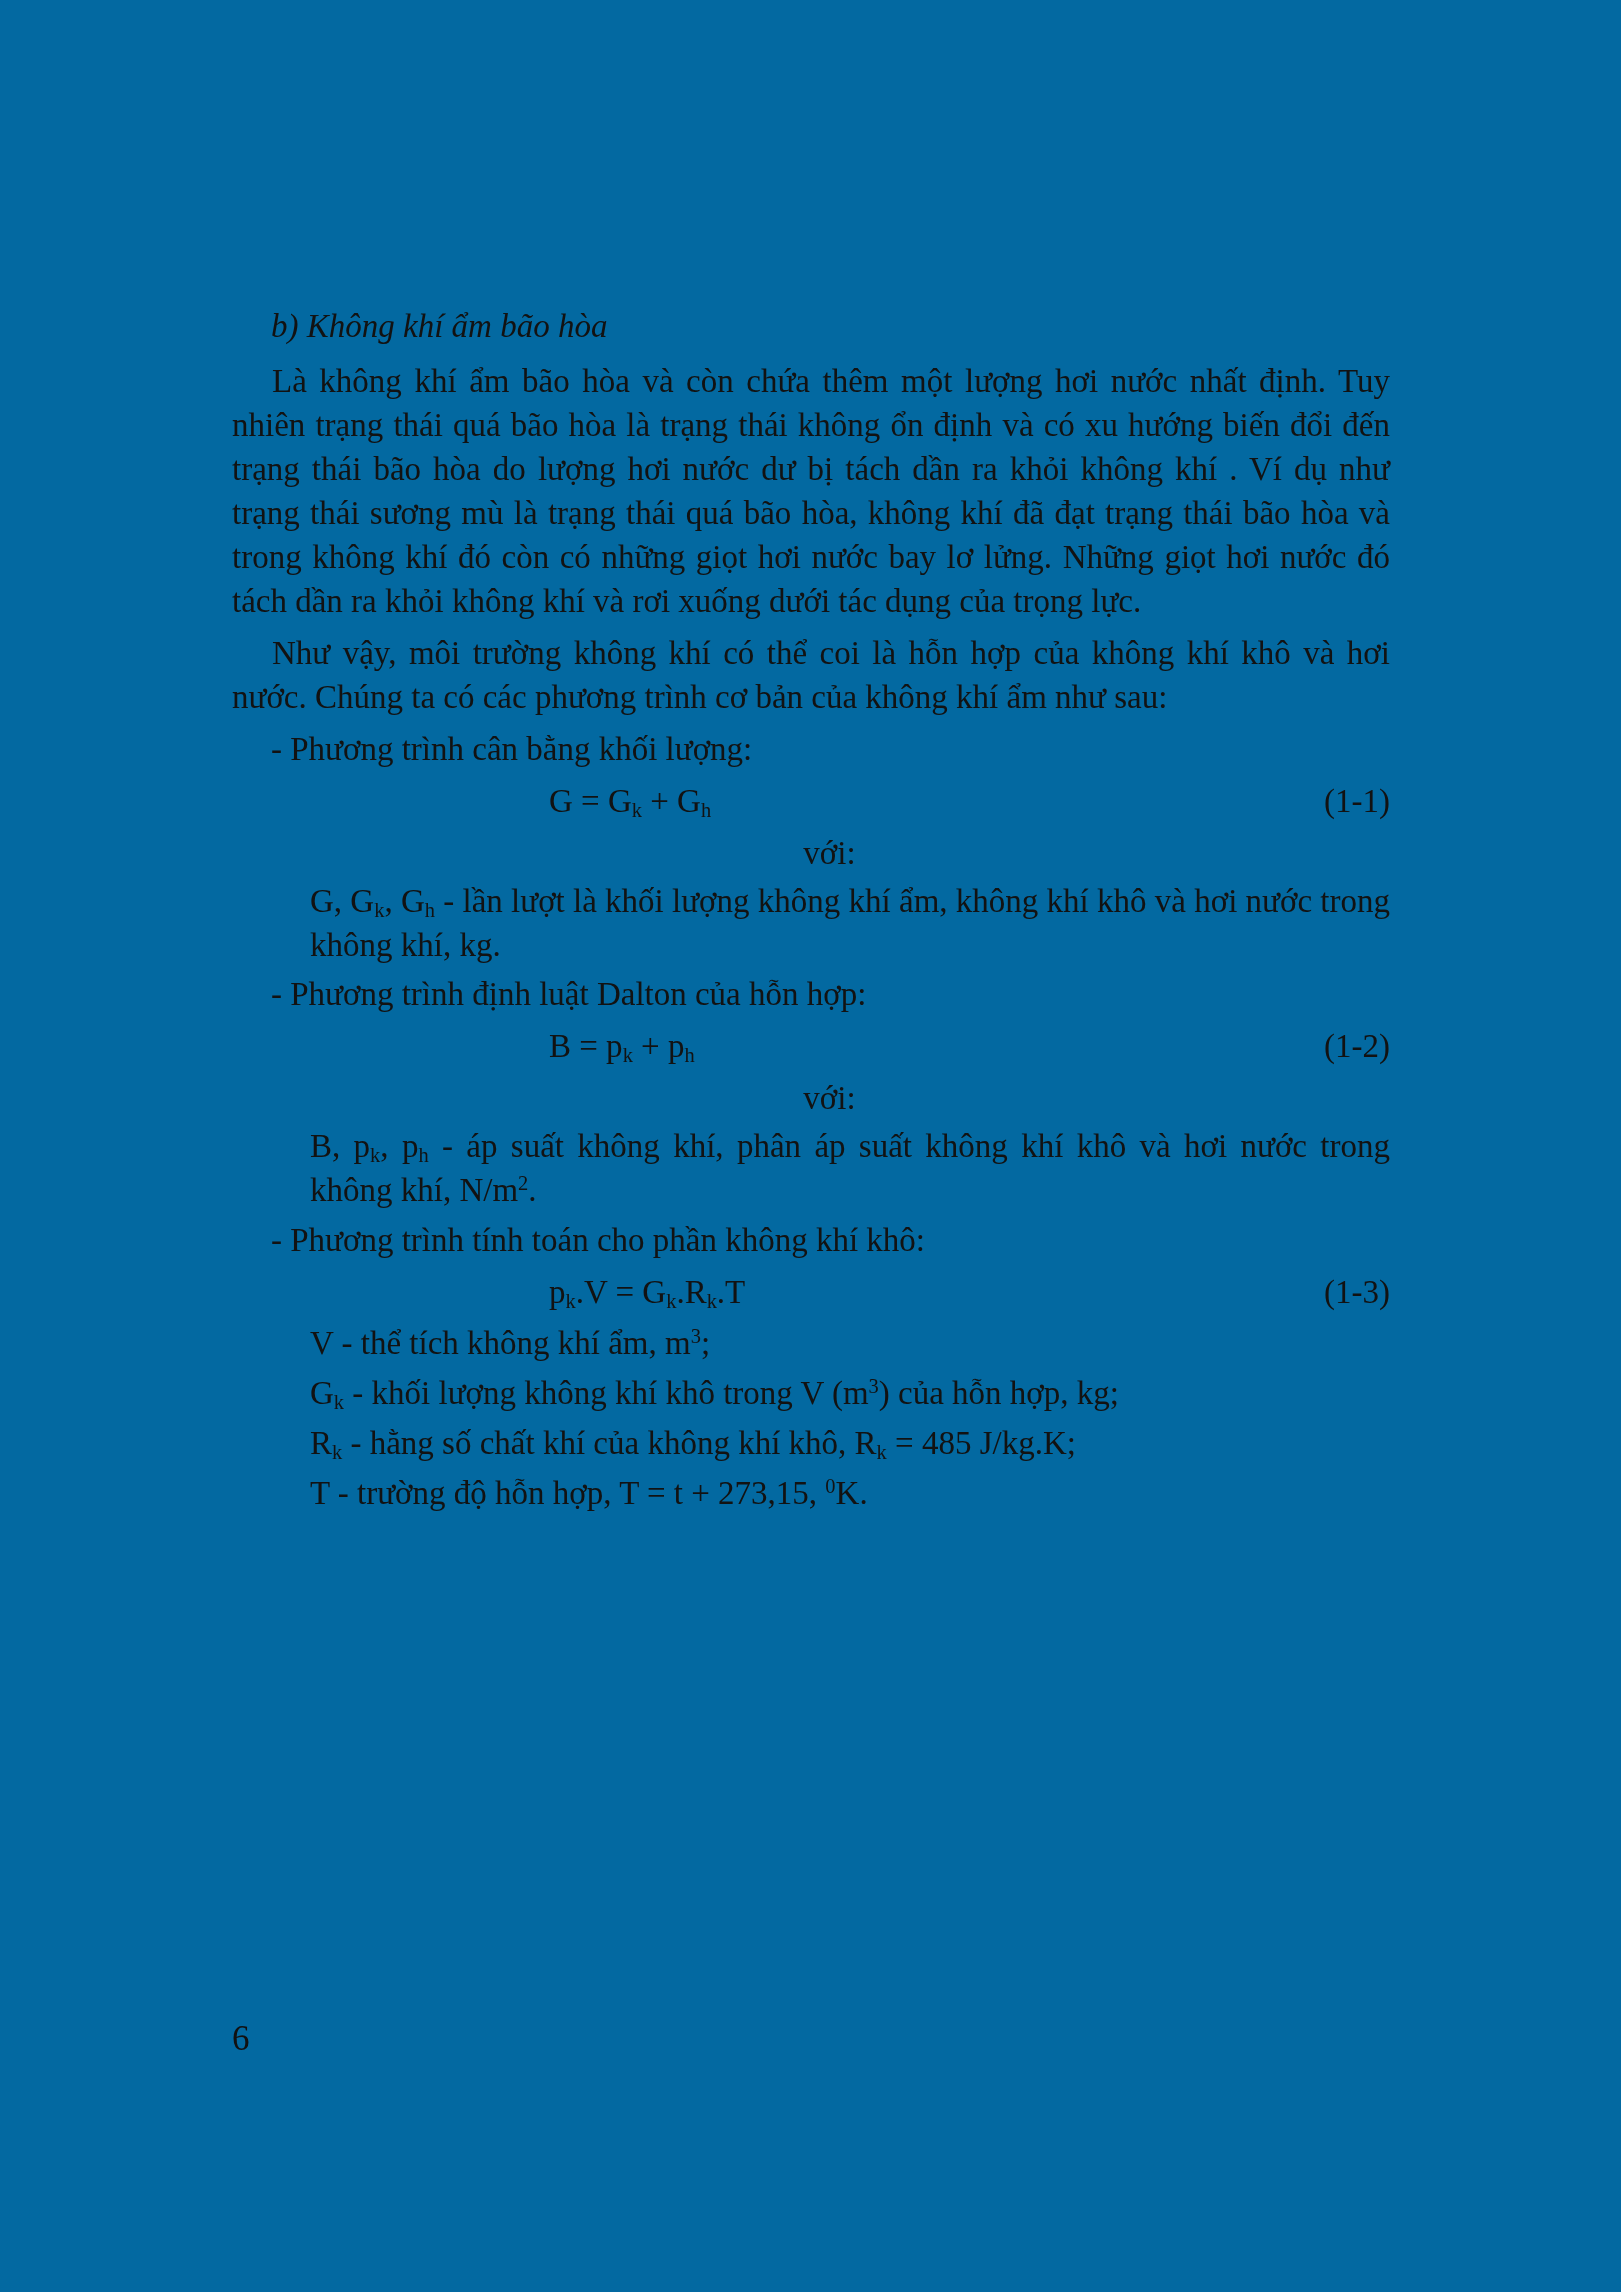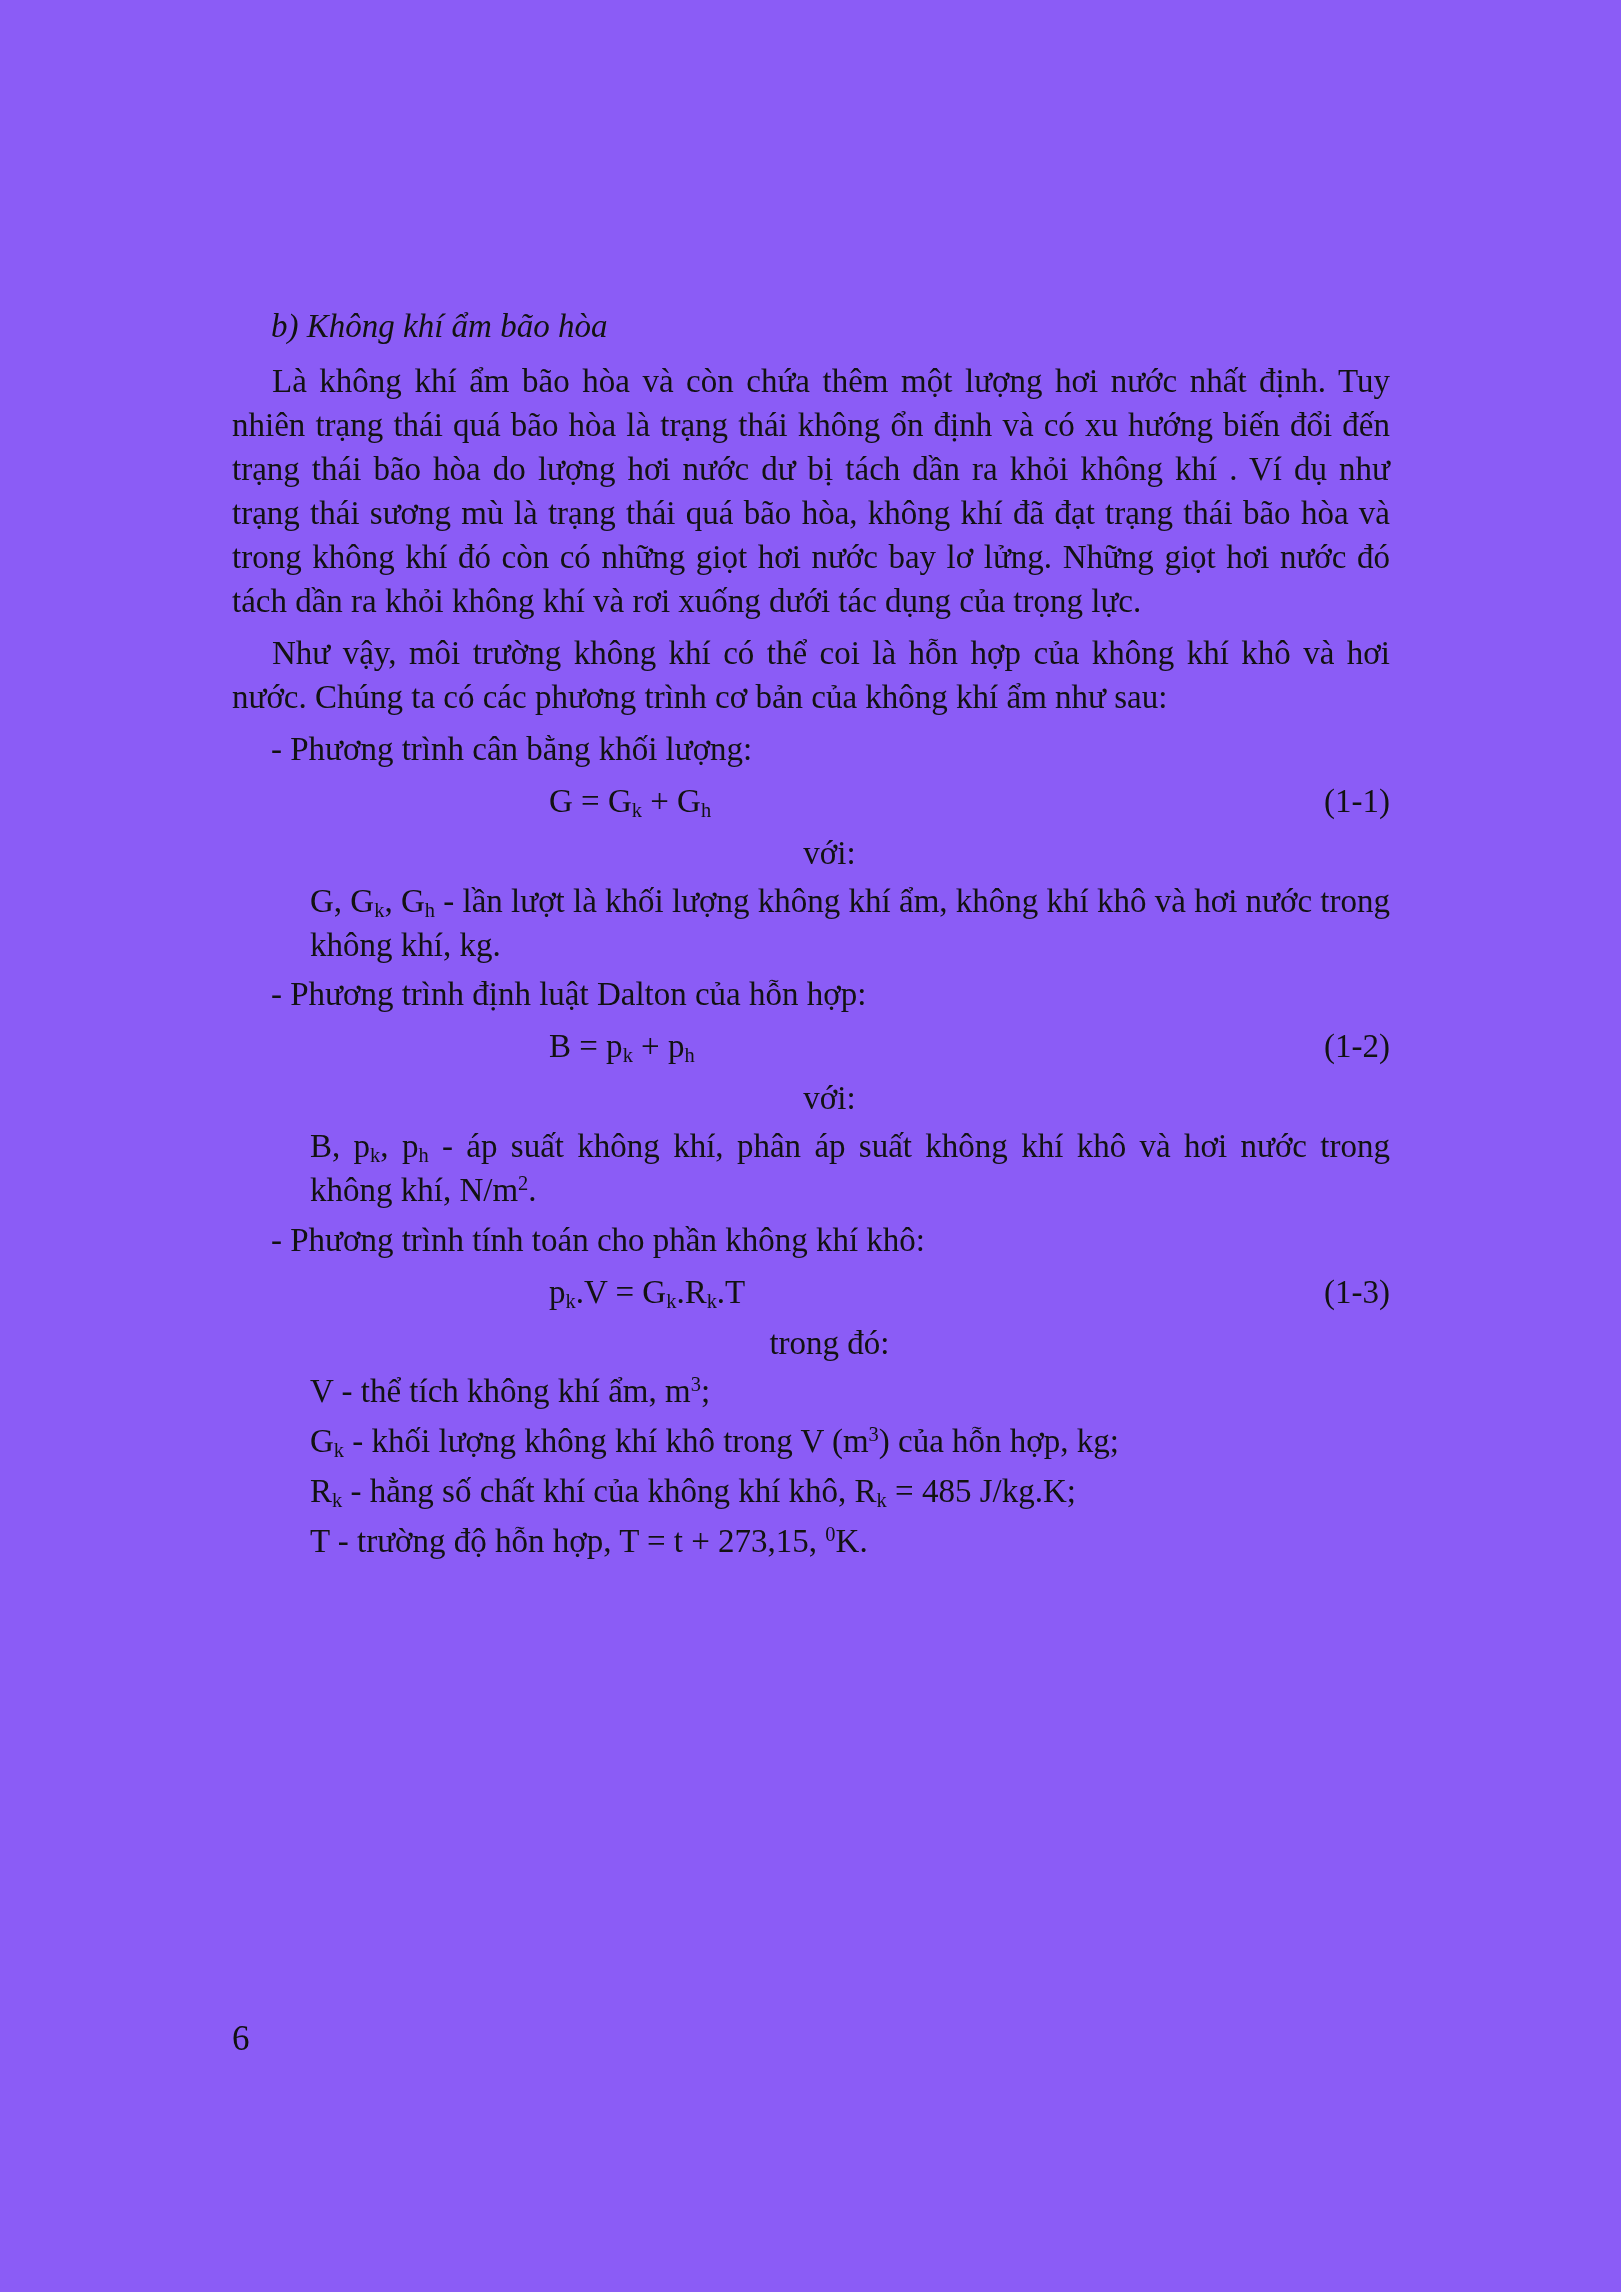--- a/index.html
+++ b/index.html
@@ -1,21 +1,21 @@
 <!DOCTYPE html>
 <html lang="vi"><head>
 <meta charset="utf-8">
 <style>
   html,body { margin:0; padding:0; background:#e8e8e8; }
   .page {
     position: relative;
     width: 1621px;
     height: 2293px;
     margin: 0 auto;
-    background: #8b5cf6;
+    background: #0369a1;
     color: #111111;
     font-family: "Liberation Serif", "DejaVu Serif", serif;
     overflow: hidden;
   }
   .content {
     padding: 290px 231px 0 232px;
   }
   .content p, .content div.equation {
     margin: 0;
     font-size: 33px;
@@ -82,21 +82,20 @@
         <span class="formula"><span>B = p</span><sub>k</sub><span> + p</span><sub>h</sub></span>
         <span class="number">(1-2)</span>
       </div>
       <p class="label">với:</p>
       <p class="definition"><span>B, p</span><sub>k</sub><span>, p</span><sub>h</sub><span> - áp suất không khí, phân áp suất không khí khô và hơi nước trong không khí, N/m</span><sup>2</sup><span>.</span></p>
       <p class="list-item">- Phương trình tính toán cho phần không khí khô:</p>
       <div class="equation">
         <span class="formula"><span>p</span><sub>k</sub><span>.V = G</span><sub>k</sub><span>.R</span><sub>k</sub><span>.T</span></span>
         <span class="number">(1-3)</span>
       </div>
-      <p class="label">trong đó:</p>
       <p class="definition"><span>V - thể tích không khí ẩm, m</span><sup>3</sup><span>;</span></p>
       <p class="definition"><span>G</span><sub>k</sub><span> - khối lượng không khí khô trong V (m</span><sup>3</sup><span>) của hỗn hợp, kg;</span></p>
       <p class="definition"><span>R</span><sub>k</sub><span> - hằng số chất khí của không khí khô, R</span><sub>k</sub><span> = 485 J/kg.K;</span></p>
       <p class="definition"><span>T - trường độ hỗn hợp, T = t + 273,15, </span><sup>0</sup><span>K.</span></p>
     </main>
   <div class="page-number">6</div>
 </div>
 
 
 </body></html>

